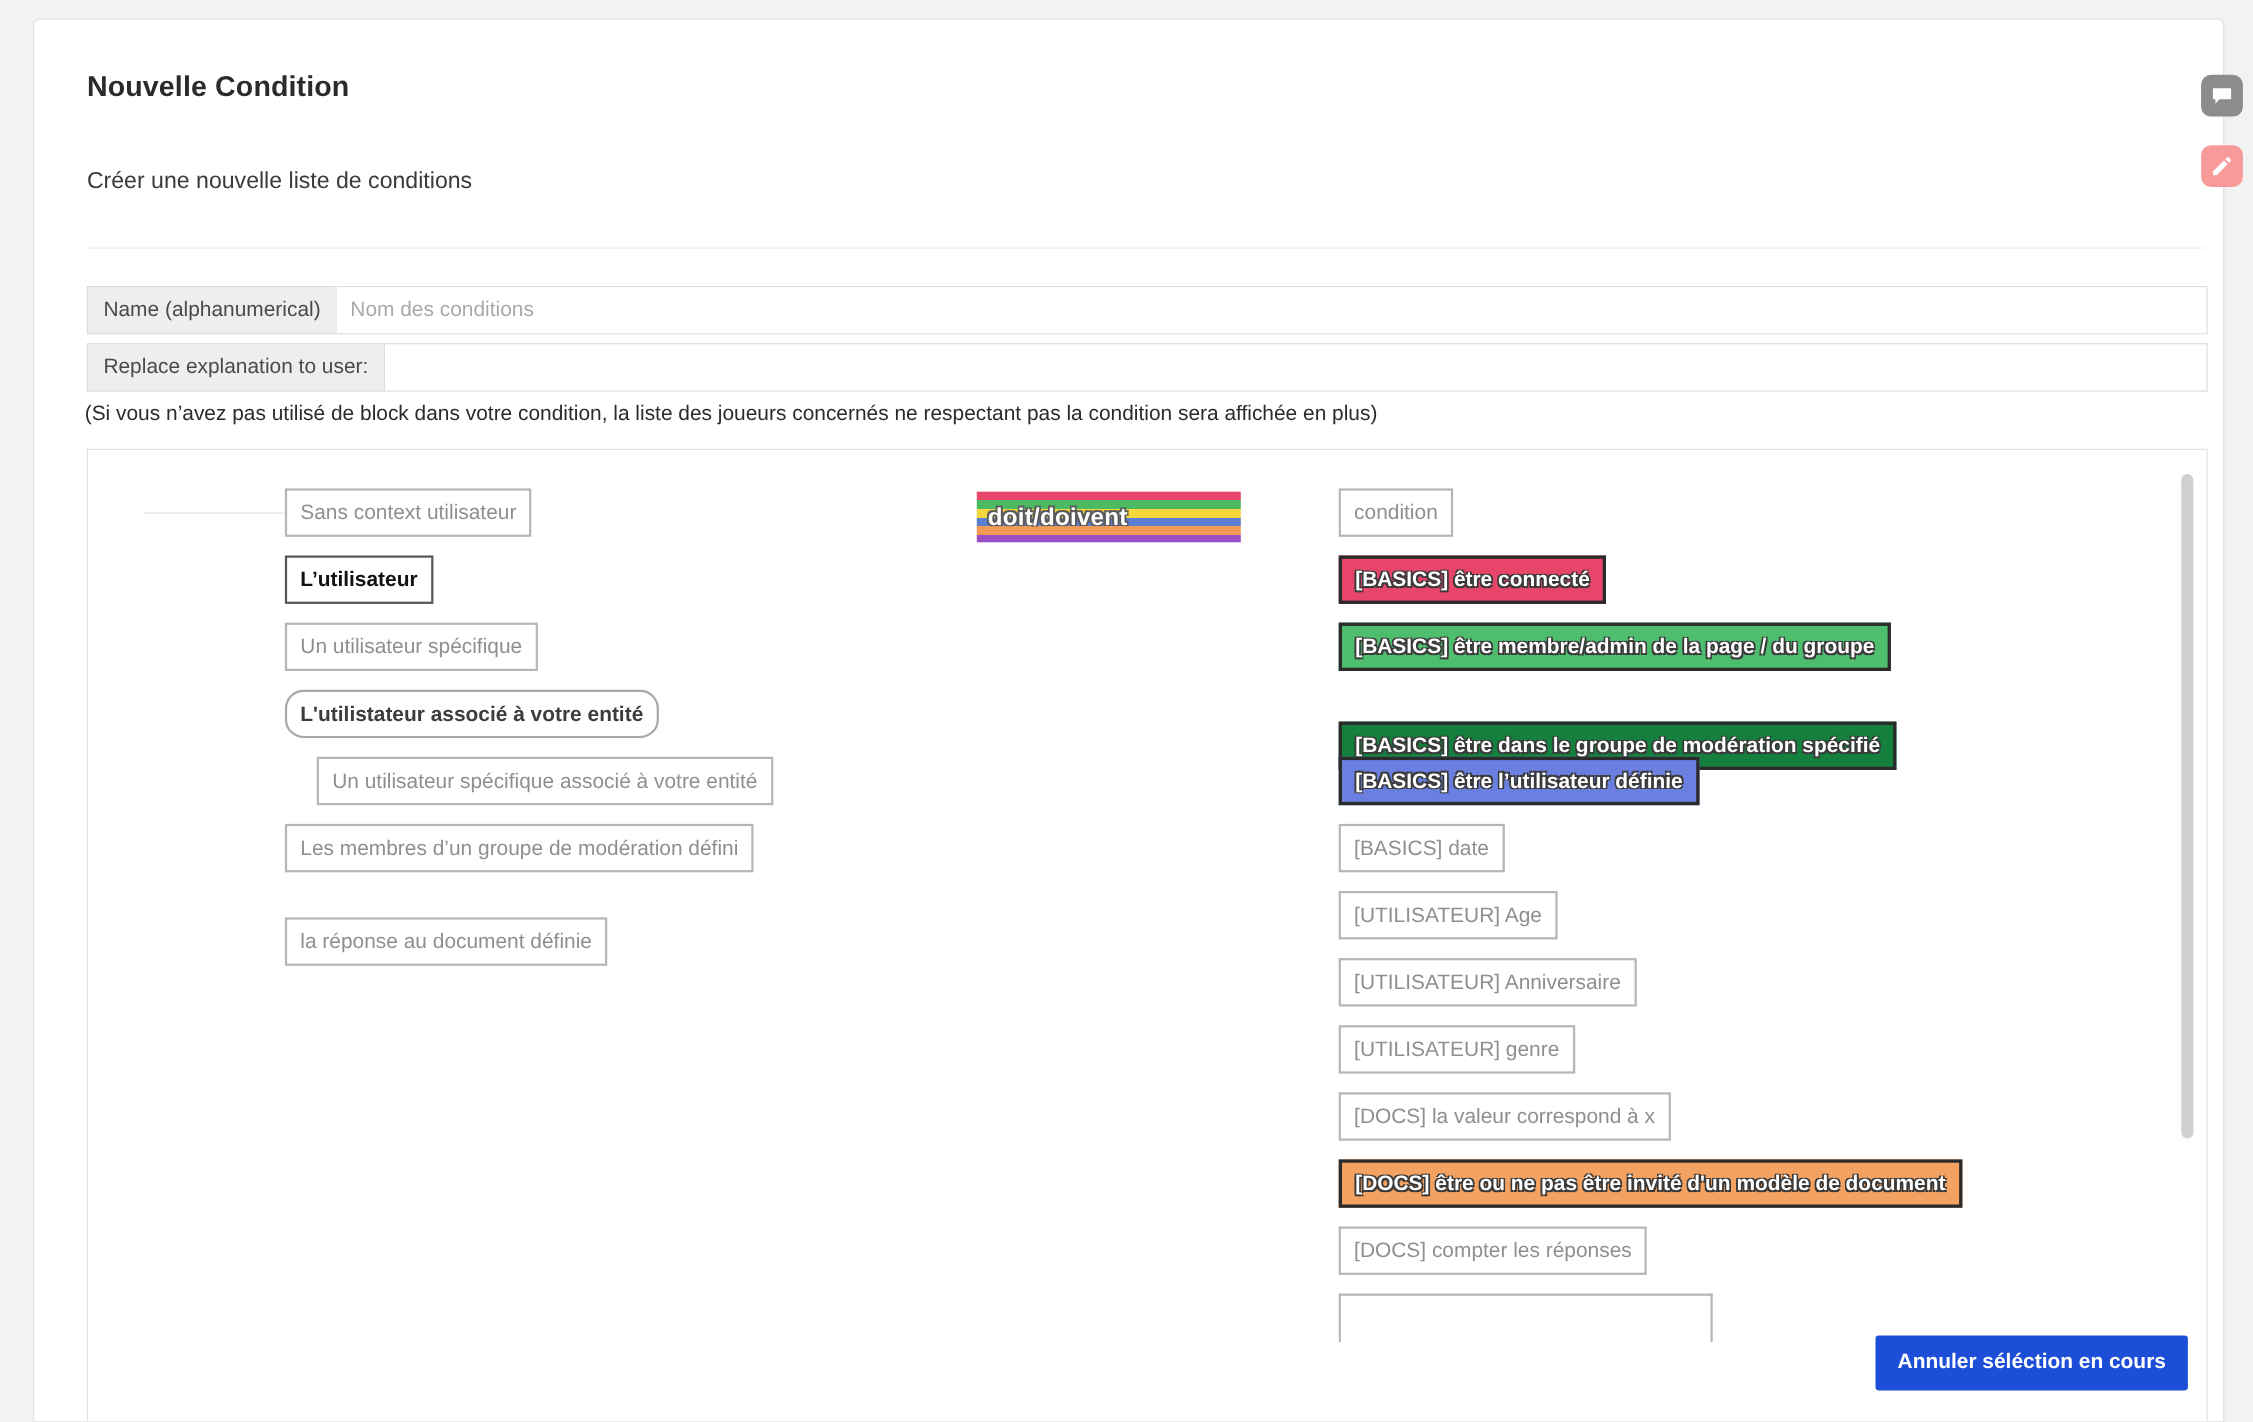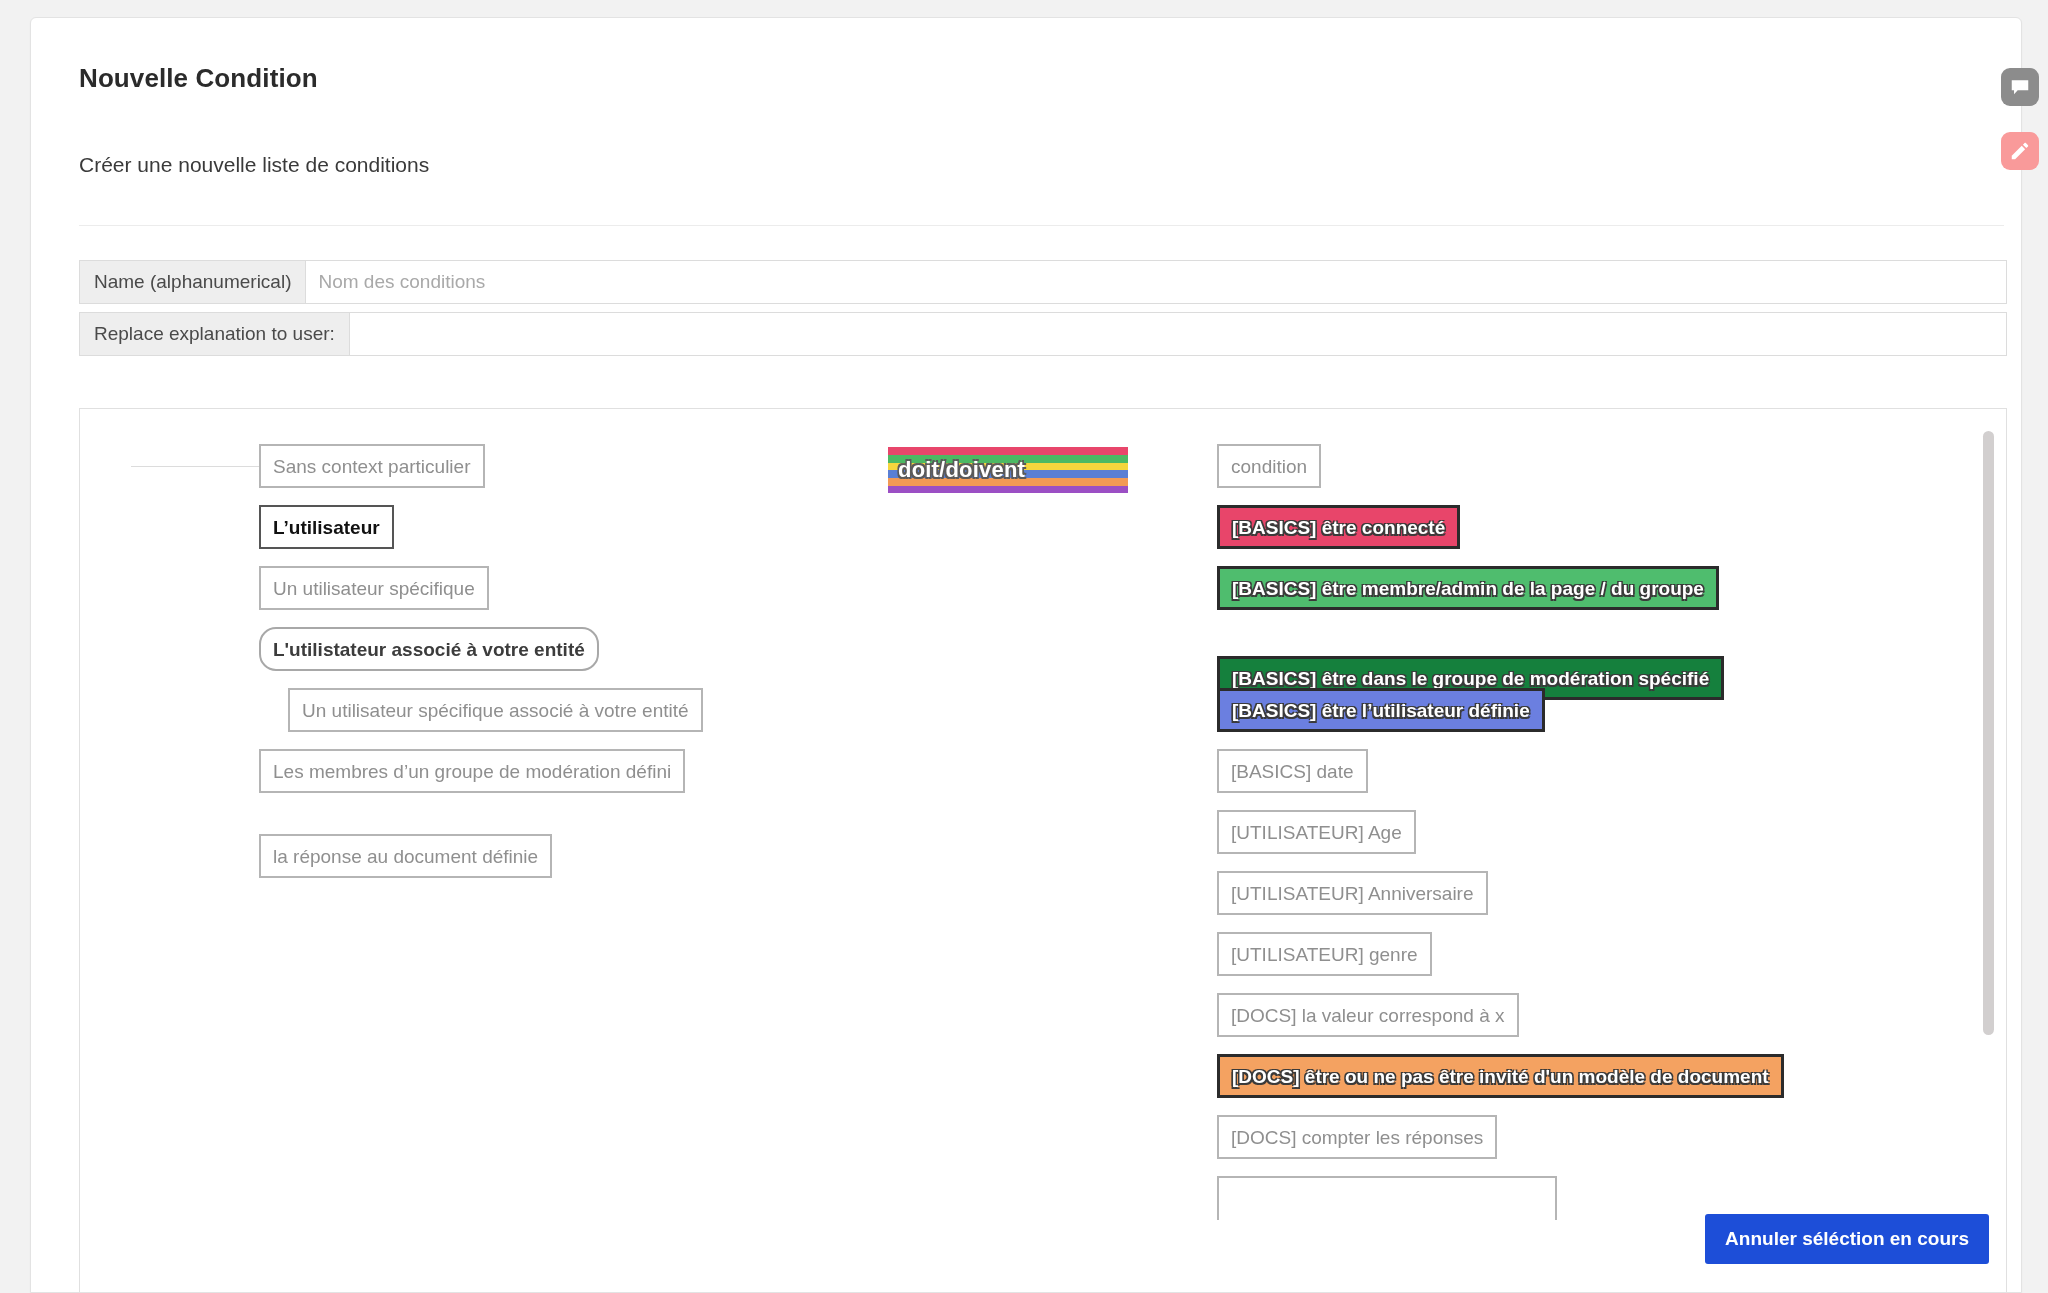--- a/index.html
+++ b/index.html
@@ -273,31 +273,32 @@
       </div>
     </div>
 
     <div class="input-group ig-1">
       <div class="ig-label">Name (alphanumerical)</div>
       <div class="ig-input">
         <span class="ph">Nom des conditions</span>
       </div>
     </div>
 
+    <div class="note">(Si vous n’avez pas utilisé de block dans votre condition, la liste des joueurs concernés ne respectant pas la condition sera affichée en plus)</div>
 
     <div class="panel">
       <div class="panel-scroll-track"></div>
       <div class="panel-scroll-thumb"></div>
     </div>
 
     <div class="connector"></div>
 
     <div id="context-col">
         <div class="chip plain-thin" style="left: 228px; top: 426px;">
-          <span>Sans context particulier</span>
+          <span>Sans context utilisateur</span>
         </div>
         <div class="chip sel-dark" style="left: 228px; top: 487px;">
           <span>L’utilisateur</span>
         </div>
         <div class="chip plain-thin" style="left: 228px; top: 548px;">
           <span>Un utilisateur spécifique</span>
         </div>
         <div class="chip sel-gray" style="left: 228px; top: 609px; border-radius: 17px;">
           <span>L'utilistateur associé à votre entité</span>
         </div>

